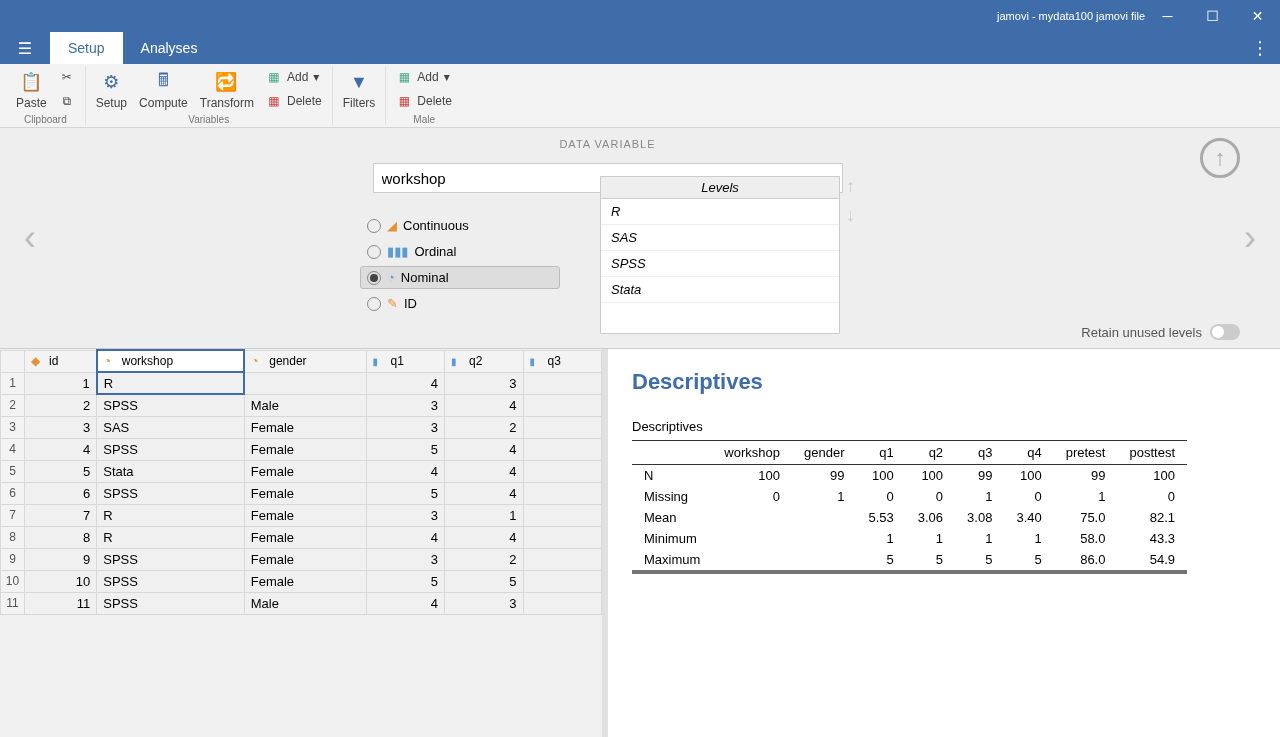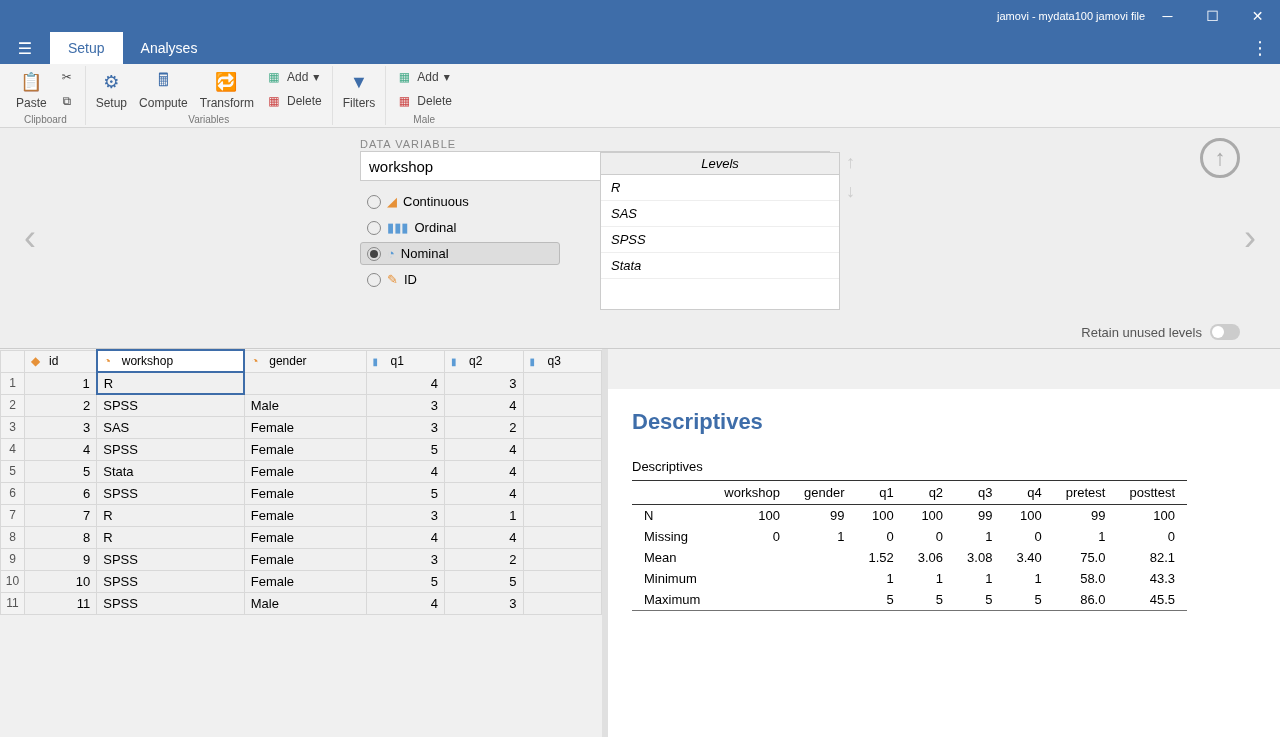--- a/index.html
+++ b/index.html
@@ -24,21 +24,21 @@
 .rbtn { display: flex; flex-direction: column; align-items: center; gap: 2px; font-size: 12px; color: #444; cursor: pointer; padding-top: 4px; }
 .rbtn .ic { width: 24px; height: 24px; display: flex; align-items: center; justify-content: center; font-size: 18px; color: #3e6da9; }
 .rlabel { font-size: 10px; color: #777; }
 .rmini { display: flex; flex-direction: column; gap: 2px; }
 .rmini-item { display: flex; align-items: center; gap: 5px; font-size: 12px; color: #444; cursor: pointer; height: 22px; }
 .rmini-item .ic { width: 16px; height: 16px; display: flex; align-items: center; justify-content: center; }
 
 
 .vareditor { background: #eee; border-bottom: 1px solid #ccc; padding: 10px 0 10px 0; display: flex; gap: 20px; align-items: flex-start; position: relative; }
 .vareditor .navarrow { width: 60px; display: flex; align-items: center; justify-content: center; font-size: 36px; color: #bbb; cursor: pointer; align-self: center; height: 200px; }
-.ve-left { display: flex; flex-direction: column; gap: 1px; margin-left: 280px; }
+.ve-left { display: flex; flex-direction: column; gap: 13px; margin-left: 280px; align-items: center; }
 .ve-label { font-size: 11px; color: #888; letter-spacing: 1px; }
 .ve-input { width: 470px; height: 30px; border: 1px solid #ccc; background: #fff; padding: 0 8px; font-size: 15px; }
 .ve-types { display: flex; flex-direction: column; gap: 3px; margin-top: 8px; width: 200px; }
 .ve-type { display: flex; align-items: center; gap: 6px; font-size: 13px; padding: 3px 6px; border-radius: 3px; border: 1px solid transparent; cursor: pointer; }
 .ve-type.sel { background: #ddd; border: 1px solid #bbb; }
 .radio { width: 14px; height: 14px; border: 1px solid #888; border-radius: 50%; display: inline-flex; align-items: center; justify-content: center; }
 .radio.on::after { content: ""; width: 8px; height: 8px; background: #444; border-radius: 50%; }
 .ve-datatype { margin-top: 8px; display: flex; align-items: center; gap: 8px; font-size: 13px; }
 .ve-datatype select { width: 130px; height: 22px; border: 1px solid #e8a33d; }
 
@@ -49,21 +49,21 @@
 .levels-arrows { display: flex; flex-direction: column; gap: 8px; color: #ccc; font-size: 18px; }
 
 .ve-upbtn { position: absolute; right: 40px; top: 10px; width: 40px; height: 40px; border: 3px solid #aaa; border-radius: 50%; display: flex; align-items: center; justify-content: center; color: #aaa; font-size: 22px; cursor: pointer; }
 .ve-retain { position: absolute; right: 40px; bottom: 8px; font-size: 13px; color: #555; display: flex; align-items: center; gap: 8px; }
 .toggle { width: 30px; height: 16px; background: #ccc; border-radius: 8px; position: relative; }
 .toggle::after { content: ""; width: 12px; height: 12px; background: #fff; border-radius: 50%; position: absolute; top: 2px; left: 2px; }
 
 
 .content { flex: 1; display: flex; overflow: hidden; }
 .left { width: 608px; border-right: 6px solid #e0e0e0; display: flex; flex-direction: column; overflow: hidden; }
-.right { flex: 1; background: #fff; padding: 20px 24px; overflow: auto; position: relative; margin-top: 40px; }
+.right { flex: 1; background: #fff; padding: 20px 24px; overflow: auto; position: relative; }
 
 
 .sheet { flex: 1; overflow: auto; position: relative; font-size: 13px; }
 .sheet table { border-collapse: collapse; width: 100%; }
 .sheet th, .sheet td { border: 1px solid #d8d8d8; height: 22px; font-weight: normal; }
 .sheet thead th { background: #f3f3f3; text-align: left; padding: 0 6px; font-size: 12px; }
 .sheet thead th .colh { display: flex; align-items: center; gap: 4px; }
 .sheet thead th.sel { background: #fff; border: 2px solid #3e6da9; }
 .sheet tbody th { background: #f3f3f3; width: 24px; text-align: center; color: #555; font-size: 12px; }
 .sheet tbody td { padding: 0 6px; }
@@ -76,21 +76,21 @@
 .typeicon.ordinal::before { content: "▮"; color: #5b9bd5; font-size: 10px; }
 
 
 .out-title { color: #3e6da9; font-size: 22px; font-weight: bold; margin-bottom: 24px; }
 .out-sub { font-size: 13px; margin-bottom: 6px; }
 .dtable { border-collapse: collapse; font-size: 13px; }
 .dtable th { font-weight: normal; text-align: right; padding: 4px 12px; border-top: 1px solid #333; border-bottom: 1px solid #333; }
 .dtable th:first-child { text-align: left; }
 .dtable td { text-align: right; padding: 3px 12px; }
 .dtable td:first-child { text-align: left; }
-.dtable tr.last td { border-bottom: 1px solid #737373; }
+.dtable tr.last td { border-bottom: 4px solid #737373; }
 </style>
 </head>
 <body>
 
 <div class="titlebar">
   <div class="title">jamovi - mydata100 jamovi file</div>
   <div class="wc">─</div>
   <div class="wc">☐</div>
   <div class="wc">✕</div>
 </div>
@@ -412,21 +412,21 @@
             <td>0</td>
             <td>1</td>
             <td>0</td>
             <td>1</td>
             <td>0</td>
           </tr>
           <tr>
             <td>Mean</td>
             <td></td>
             <td></td>
-            <td>1.52</td>
+            <td>5.53</td>
             <td>3.06</td>
             <td>3.08</td>
             <td>3.40</td>
             <td>75.0</td>
             <td>82.1</td>
           </tr>
           <tr>
             <td>Minimum</td>
             <td></td>
             <td></td>
@@ -439,18 +439,18 @@
           </tr>
           <tr class="last">
             <td>Maximum</td>
             <td></td>
             <td></td>
             <td>5</td>
             <td>5</td>
             <td>5</td>
             <td>5</td>
             <td>86.0</td>
-            <td>45.5</td>
+            <td>54.9</td>
           </tr>
         </tbody>
       </table>
   </div>
 </div>
 
 </body></html>

